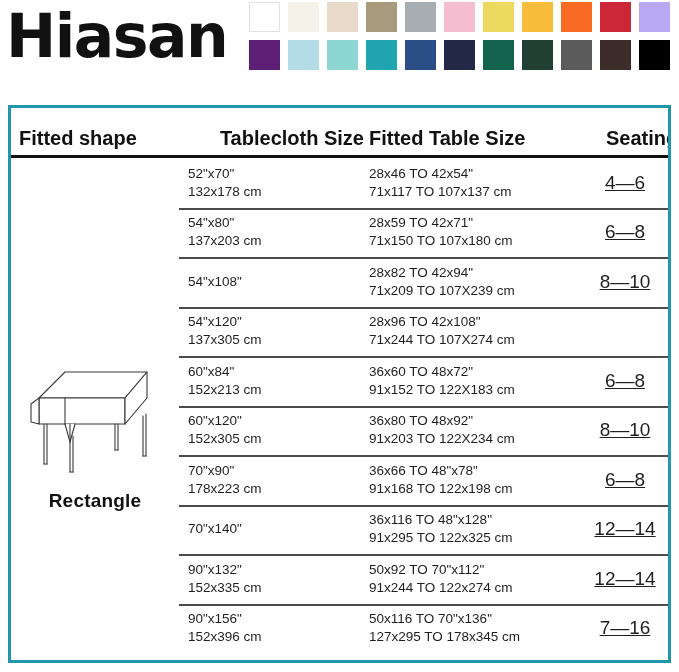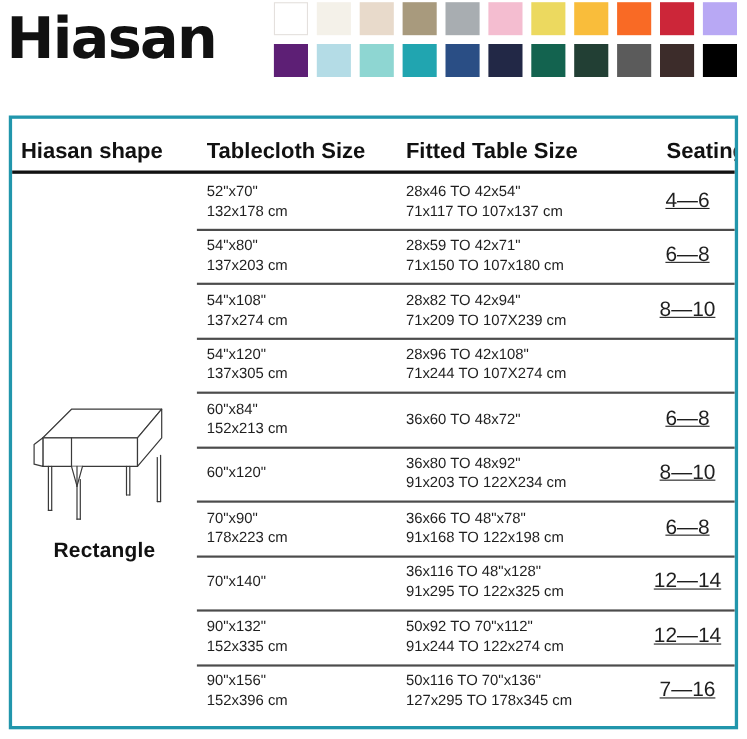--- a/index.html
+++ b/index.html
@@ -21,21 +21,21 @@
     position: absolute;
     top: 0; left: 0;
     width: 679px;
     height: 92px;
   }
   .brand {
     position: absolute;
     left: 6px;
     top: 8px;
     font-family: "DejaVu Sans", sans-serif;
-    font-size: 52px;
+    font-size: 60px;
     font-weight: 700;
     letter-spacing: -1.5px;
     color: #111111;
     line-height: 56px;
     white-space: nowrap;
   }
   .swatch-grid {
     position: absolute;
     left: 249px;
     top: 2px;
@@ -90,21 +90,21 @@
   .th {
     font-family: "Liberation Sans", sans-serif;
     font-size: 20px;
     font-weight: 700;
     color: #111111;
     padding-bottom: 5px;
     box-sizing: border-box;
     white-space: nowrap;
   }
   .th.col-shape   { padding-left: 8px; }
-  .th.col-cloth   { padding-left: 9px; }
+  .th.col-cloth   { padding-left: 9px; text-align: right; }
   .th.col-fitted  { padding-left: 5px; }
   .th.col-seating { padding-left: 24px; }
 
   .head-rule {
     height: 3px;
     background: #111111;
     margin: 0;
   }
 
   .tbody {
@@ -205,21 +205,21 @@
         <div class="swatch" style="background: rgb(60, 44, 42);"></div>
         <div class="swatch" style="background: rgb(0, 0, 0);"></div>
       </div>
   </div>
 </div>
 
 <div class="card">
   <div class="table-wrap">
 
     <div class="thead">
-      <div class="th col-shape">Hiasan shape</div>
+      <div class="th col-shape">Fitted shape</div>
       <div class="th col-cloth">Tablecloth Size</div>
       <div class="th col-fitted">Fitted Table Size</div>
       <div class="th col-seating">Seating</div>
     </div>
     <div class="head-rule"></div>
 
     <div class="tbody" id="table-body">
 
       <div class="shape-col">
         <div class="shape-figure">
@@ -277,21 +277,20 @@
           <div class="cell col-fitted">
             <span>28x59 TO 42x71"</span>
             <span>71x150 TO 107x180 cm</span>
           </div>
           <div class="cell col-seating">6—8</div>
         </div>
         <div class="row">
           <div class="cell col-shape"></div>
           <div class="cell col-cloth">
             <span>54"x108"</span>
-            <span>137x274 cm</span>
           </div>
           <div class="cell col-fitted">
             <span>28x82 TO 42x94"</span>
             <span>71x209 TO 107X239 cm</span>
           </div>
           <div class="cell col-seating">8—10</div>
         </div>
         <div class="row">
           <div class="cell col-shape"></div>
           <div class="cell col-cloth">
@@ -304,27 +303,29 @@
           </div>
         </div>
         <div class="row">
           <div class="cell col-shape"></div>
           <div class="cell col-cloth">
             <span>60"x84"</span>
             <span>152x213 cm</span>
           </div>
           <div class="cell col-fitted">
             <span>36x60 TO 48x72"</span>
+            <span>91x152 TO 122X183 cm</span>
           </div>
           <div class="cell col-seating">6—8</div>
         </div>
         <div class="row">
           <div class="cell col-shape"></div>
           <div class="cell col-cloth">
             <span>60"x120"</span>
+            <span>152x305 cm</span>
           </div>
           <div class="cell col-fitted">
             <span>36x80 TO 48x92"</span>
             <span>91x203 TO 122X234 cm</span>
           </div>
           <div class="cell col-seating">8—10</div>
         </div>
         <div class="row">
           <div class="cell col-shape"></div>
           <div class="cell col-cloth">

